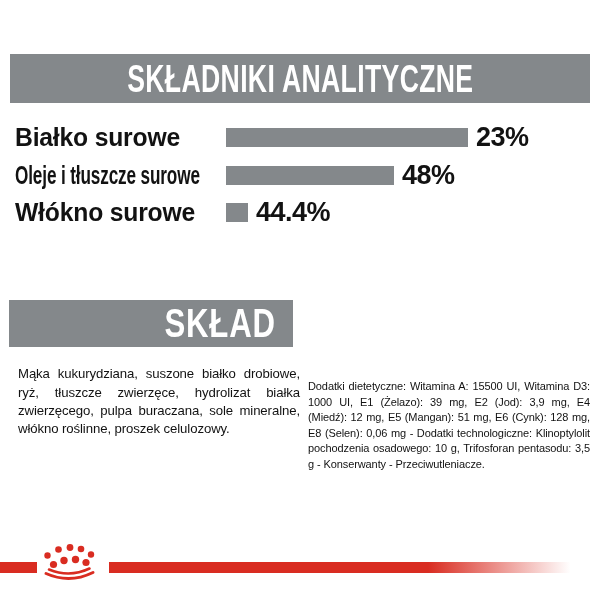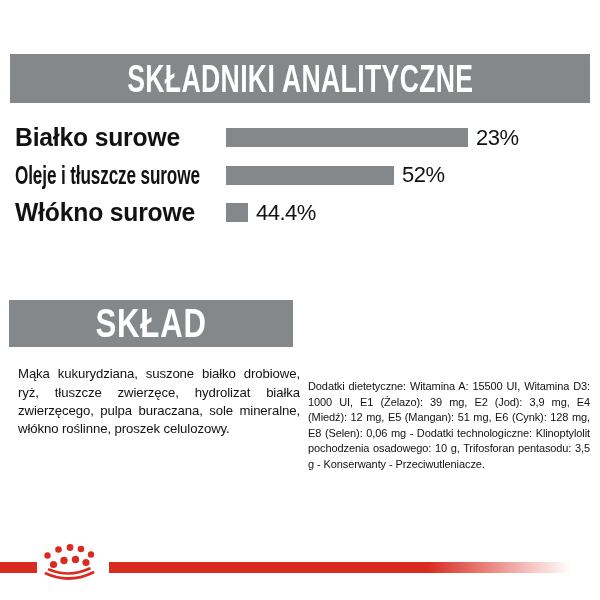--- a/index.html
+++ b/index.html
@@ -24,27 +24,27 @@
   
   .chart{position:absolute;left:0;top:119px;width:600px;}
   .chart-row{position:relative;height:37.5px;display:flex;align-items:center;}
   .row-label{
     position:absolute;left:15px;font-weight:bold;font-size:26px;white-space:nowrap;
     transform:scaleX(0.95);transform-origin:left center;letter-spacing:-0.2px;
   }
   .row-label.condensed{transform:scaleX(0.66);}
   .row-bar{position:absolute;left:226px;height:19px;background:var(--gray);}
   .row-value{
-    position:absolute;font-weight:normal;font-size:22px;white-space:nowrap;
+    position:absolute;font-weight:bold;font-size:27px;white-space:nowrap;
     letter-spacing:-0.5px;
   }
   
   .sklad-bar{
     position:absolute;left:9px;top:300px;width:284px;height:47px;background:var(--gray);
-    display:flex;align-items:center;justify-content:center;
+    display:flex;align-items:center;justify-content:flex-end;
   }
   .sklad-bar .sec-title{
     color:#fff;font-weight:bold;font-size:41px;line-height:1;white-space:nowrap;
     transform:scaleX(0.76);transform-origin:center center;letter-spacing:1px;
   }
   .dodatki-bar{
     position:absolute;left:308px;top:300px;width:282px;height:47px;background:var(--gray);
   }
   .dodatki-bar .sec-title{
     position:absolute;left:8px;top:50%;color:#fff;font-weight:bold;font-size:38px;
@@ -84,21 +84,21 @@
 
   <div class="chart">
       <div class="chart-row">
         <span class="row-label">Białko surowe</span>
         <div class="row-bar" style="width: 242px;"></div>
         <span class="row-value" style="left: 476px;">23%</span>
       </div>
       <div class="chart-row">
         <span class="row-label condensed">Oleje i tłuszcze surowe</span>
         <div class="row-bar" style="width: 168px;"></div>
-        <span class="row-value" style="left: 402px;">52%</span>
+        <span class="row-value" style="left: 402px;">48%</span>
       </div>
       <div class="chart-row">
         <span class="row-label">Włókno surowe</span>
         <div class="row-bar" style="width: 22px;"></div>
         <span class="row-value" style="left: 256px;">44.4%</span>
       </div>
     </div>
 
   <div class="sklad-bar">
     <span class="sec-title">SKŁAD</span>

